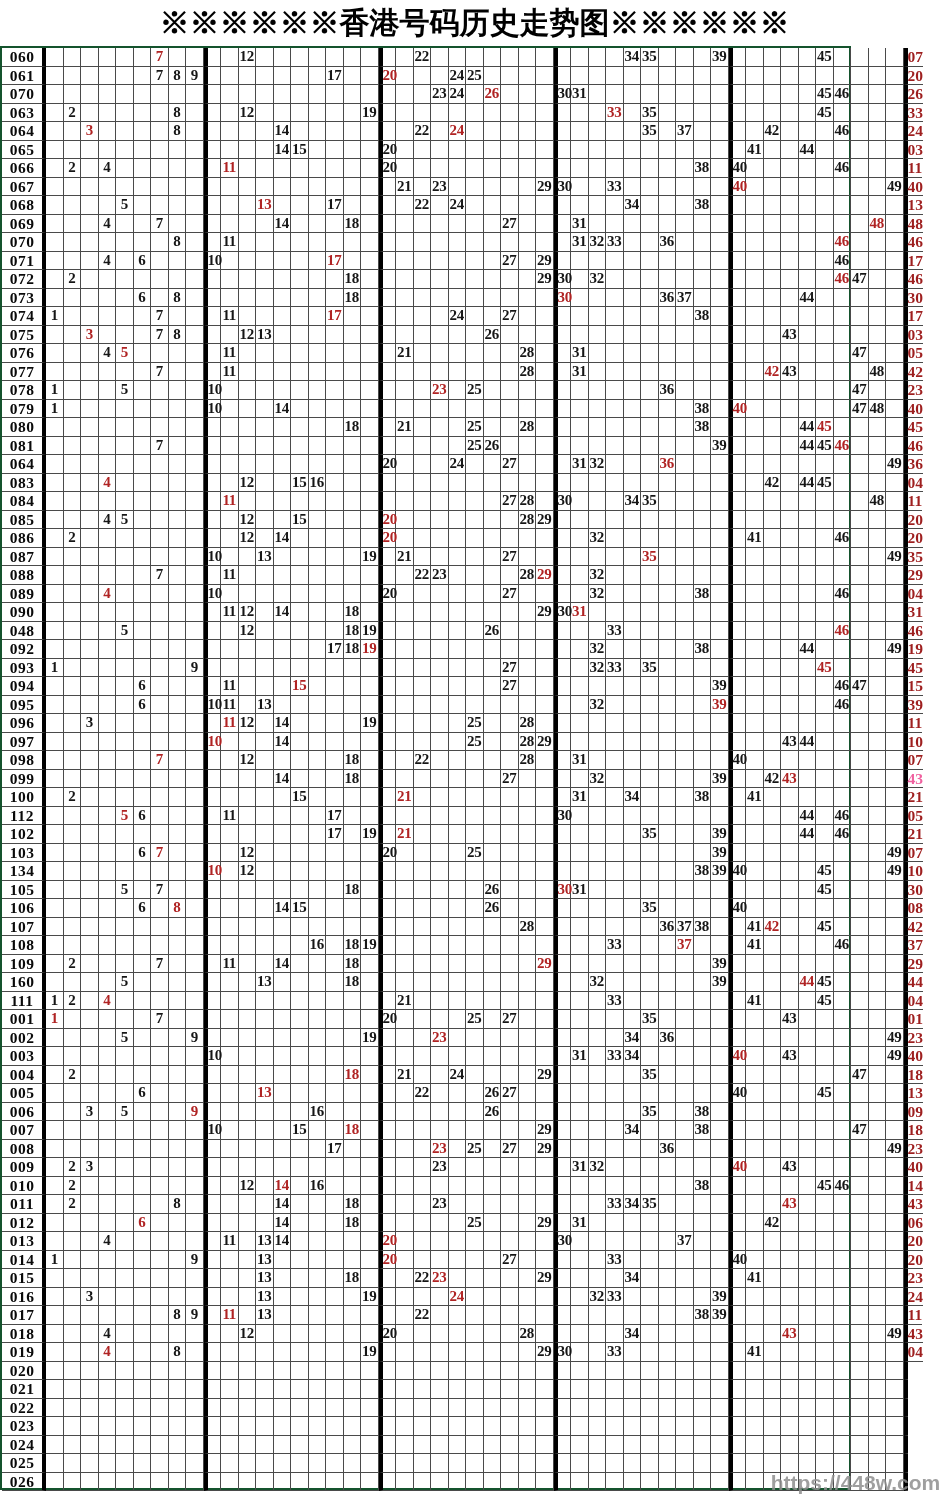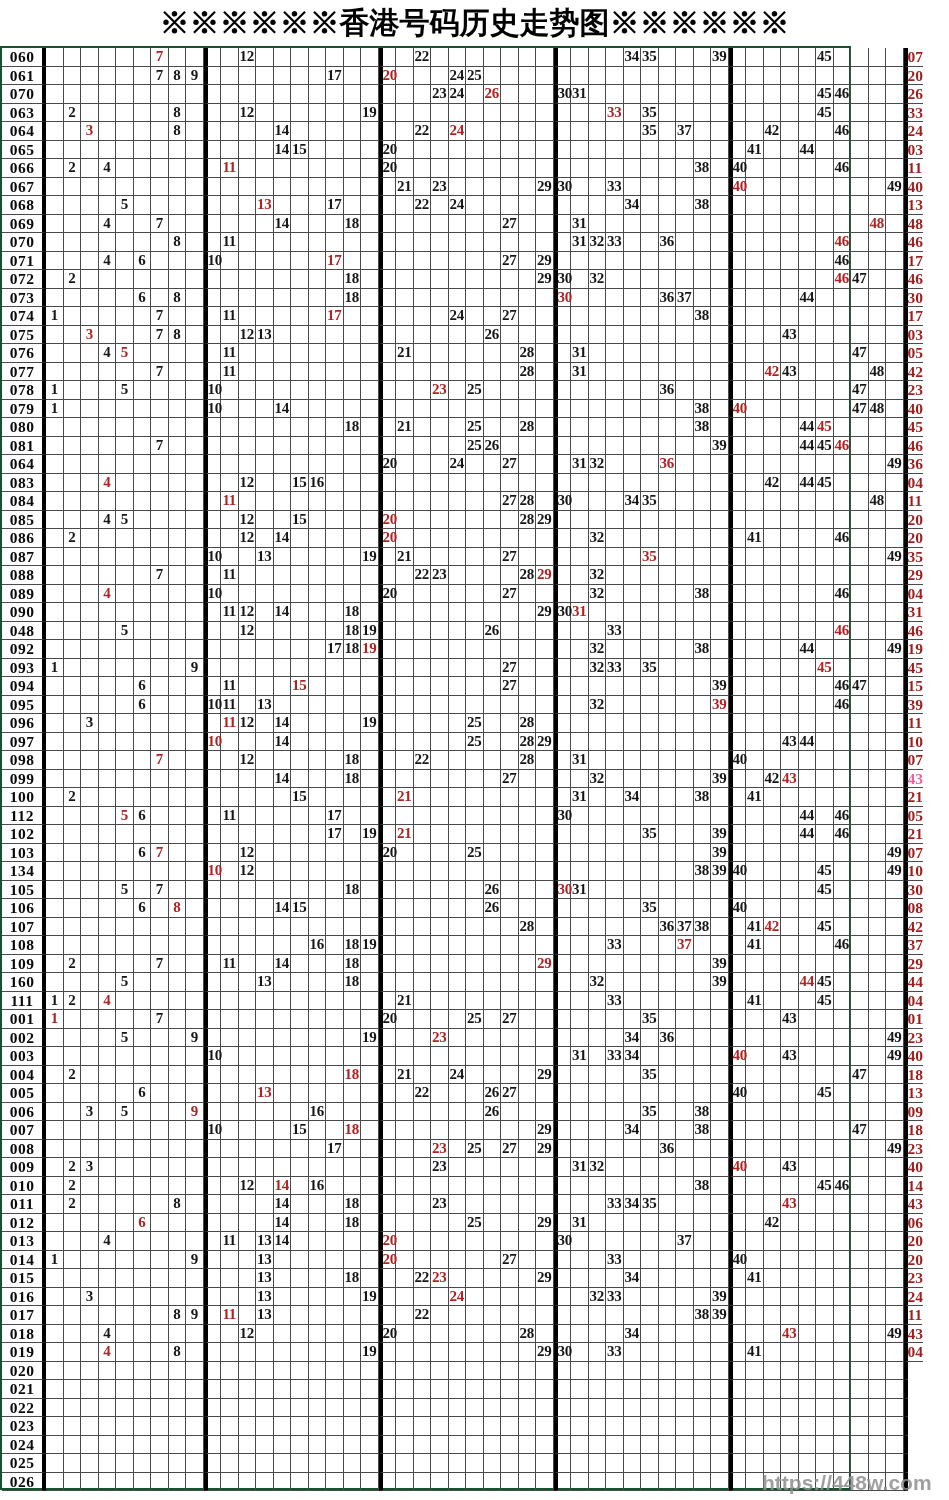--- a/index.html
+++ b/index.html
@@ -33,21 +33,21 @@
   .numcell.red { color:var(--numred); }
   .rcell {
     flex:1 1 auto; border-left:4px solid var(--thick); border-right:none;
     color:var(--rightred); font-size:15.5px;
   }
   .rcell.pink { color:var(--rightpink); }
   .watermark {
     position:absolute; left:762px; top:1471px; width:187px; height:24px;
     font-family:"Liberation Sans","DejaVu Sans",sans-serif; font-weight:bold;
     font-size:21px; line-height:24px; color:var(--wmgray); opacity:0.85;
-    letter-spacing:0px; z-index:5; text-align:left;
+    letter-spacing:0px; z-index:5; text-align:center;
   }
 </style>
 </head>
 <body>
 
 <div class="page" style="--thin: #4a4a4a; --thick: #000000; --numblack: #161616; --numred: #b02323; --rightred: #9e1f1f; --rightpink: #f0609f; --wmgray: #8f8f8f;">
   <div class="title">※※※※※※香港号码历史走势图※※※※※※</div>
   <div class="grid">
       <div class="row">
         <div class="cell idcell">060</div>

